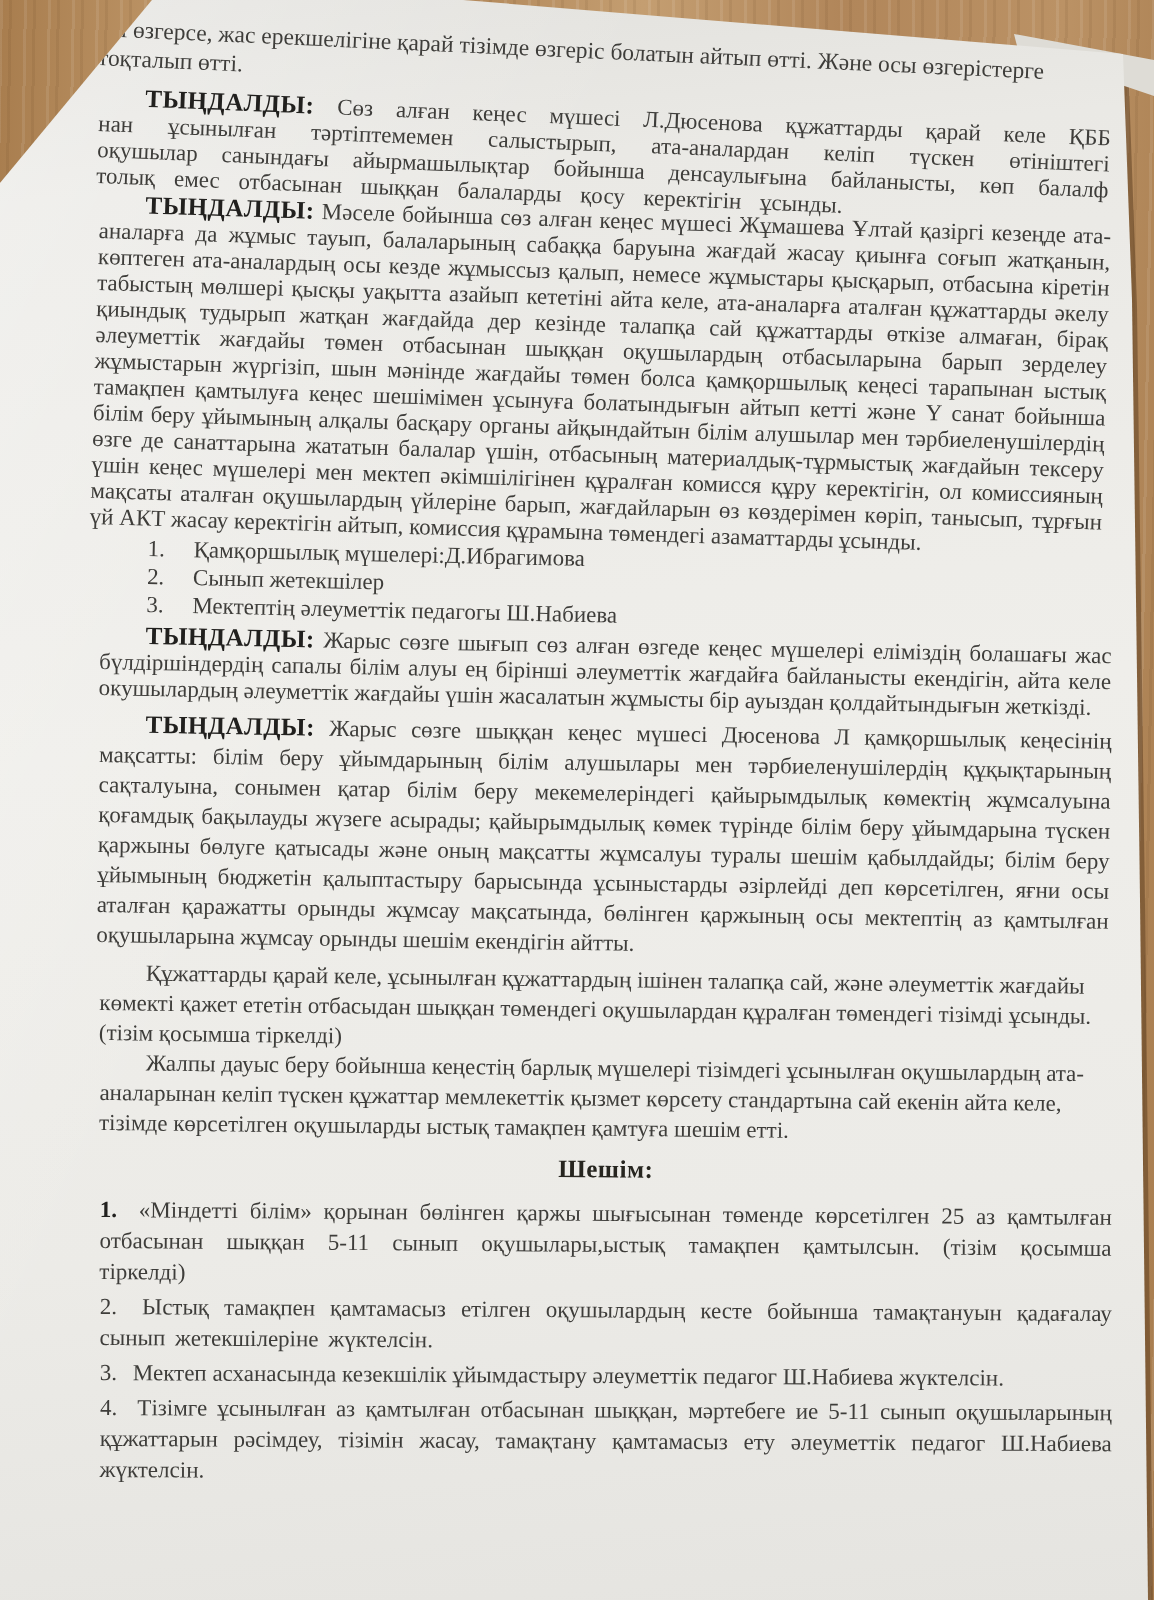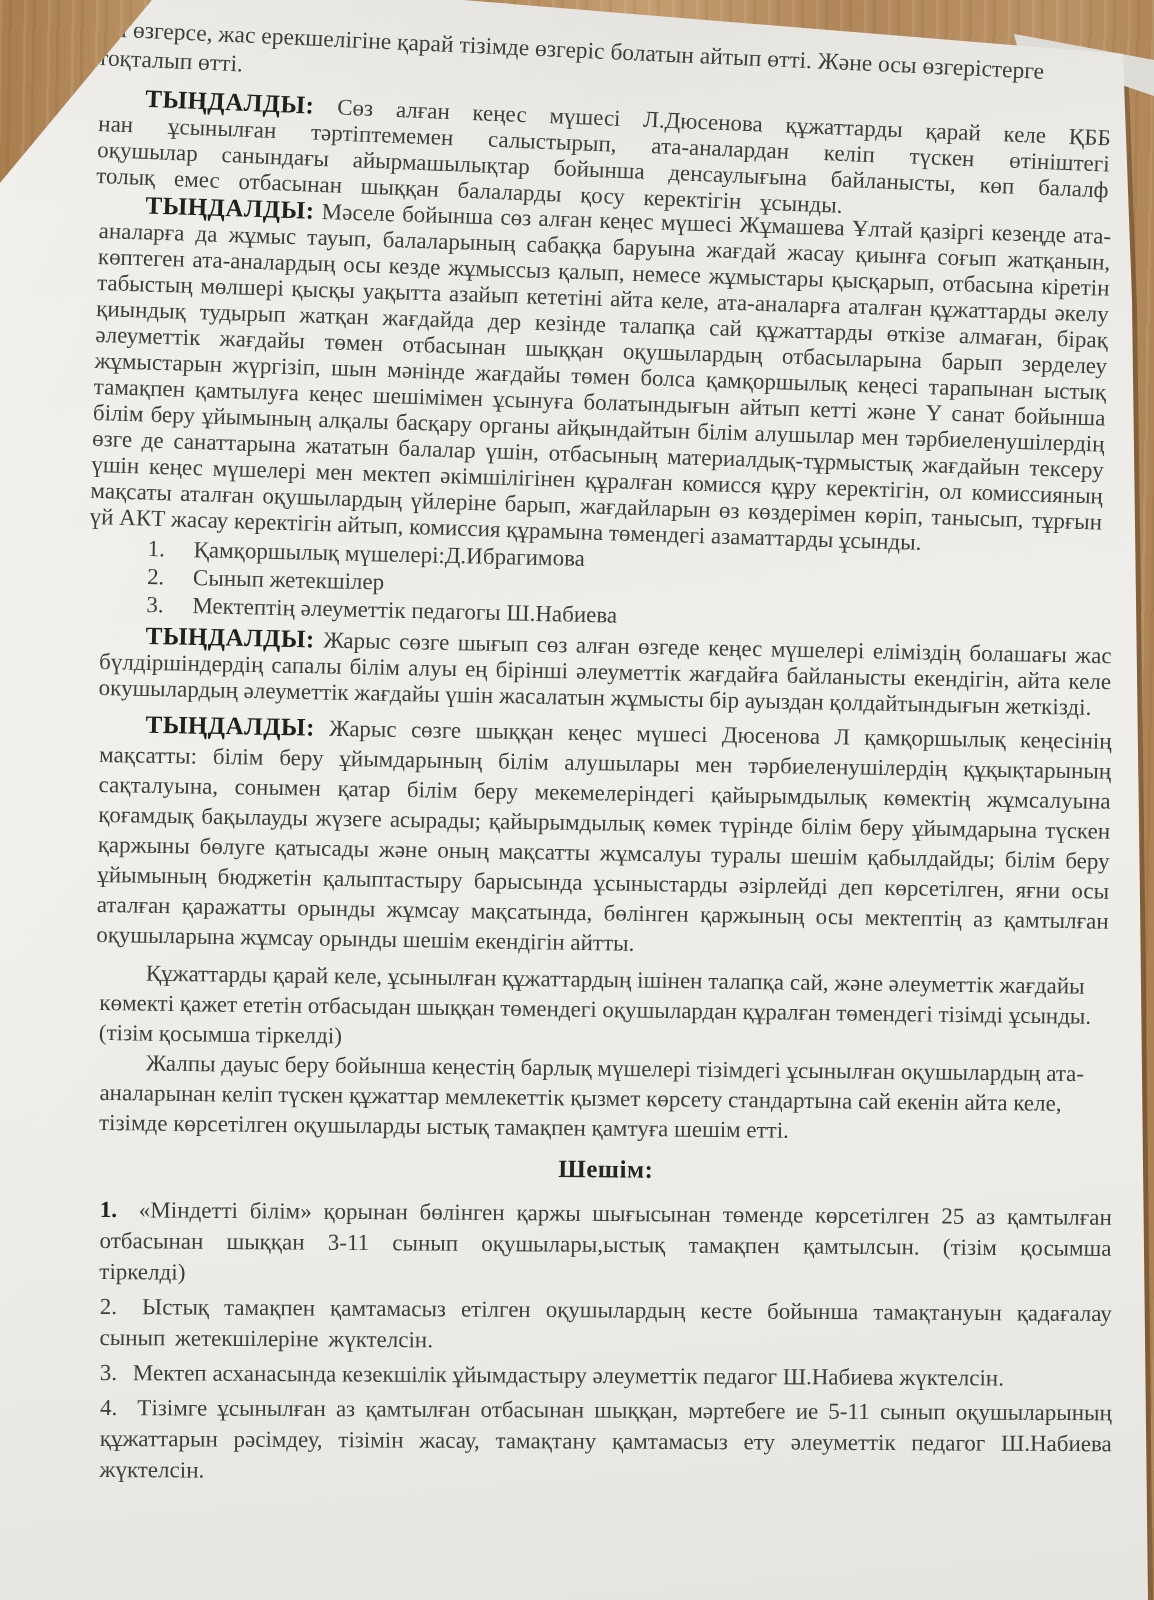--- a/index.html
+++ b/index.html
@@ -120,21 +120,21 @@
       </p>
 
       <p class="blk plain loose t-p5 mb8">Құжаттарды қарай келе, ұсынылған құжаттардың ішінен талапқа сай, және әлеуметтік жағдайы көмекті қажет ететін отбасыдан шыққан төмендегі оқушылардан құралған төмендегі тізімді ұсынды. (тізім қосымша тіркелді)</p>
 
       <p class="blk plain loose t-p6 mb10">Жалпы дауыс беру бойынша кеңестің барлық мүшелері тізімдегі ұсынылған оқушылардың ата-аналарынан келіп түскен құжаттар мемлекеттік қызмет көрсету стандартына сай екенін айта келе, тізімде көрсетілген оқушыларды ыстық тамақпен қамтуға шешім етті.</p>
 
       <div class="blk heading t-h">Шешім:</div>
 
       <p class="blk decision first ws6 t-d1">
         <span class="dnum">1.</span>
-        <span>«Міндетті білім» қорынан бөлінген  қаржы шығысынан төменде көрсетілген 25 аз қамтылған отбасынан шыққан 3-11  сынып оқушылары,ыстық тамақпен қамтылсын.  (тізім қосымша тіркелді)</span>
+        <span>«Міндетті білім» қорынан бөлінген  қаржы шығысынан төменде көрсетілген 25 аз қамтылған отбасынан шыққан 5-11  сынып оқушылары,ыстық тамақпен қамтылсын.  (тізім қосымша тіркелді)</span>
       </p>
       <p class="blk decision ws4 t-d2">
         <span class="dnum">2.</span>
         <span>Ыстық тамақпен қамтамасыз етілген оқушылардың кесте бойынша тамақтануын қадағалау сынып жетекшілеріне жүктелсін.</span>
       </p>
       <p class="blk decision t-d3">
         <span class="dnum">3.</span>
         <span>Мектеп асханасында кезекшілік ұйымдастыру әлеуметтік педагог Ш.Набиева жүктелсін.</span>
       </p>
       <p class="blk decision ws3 t-d4">

